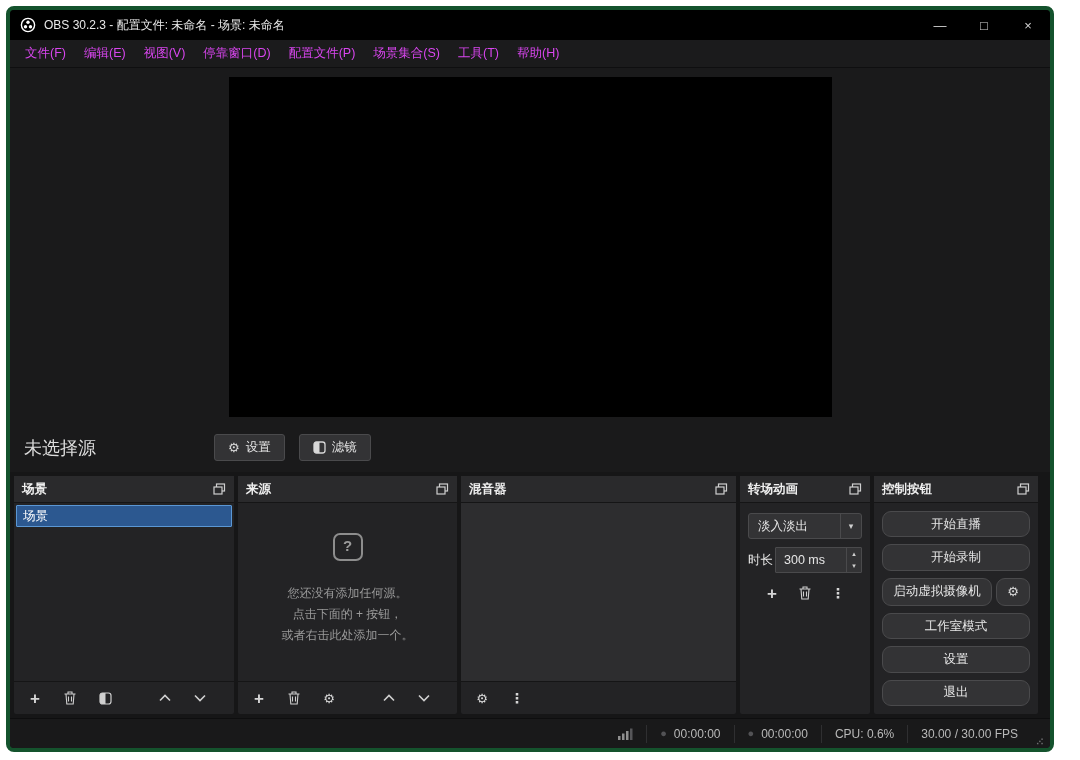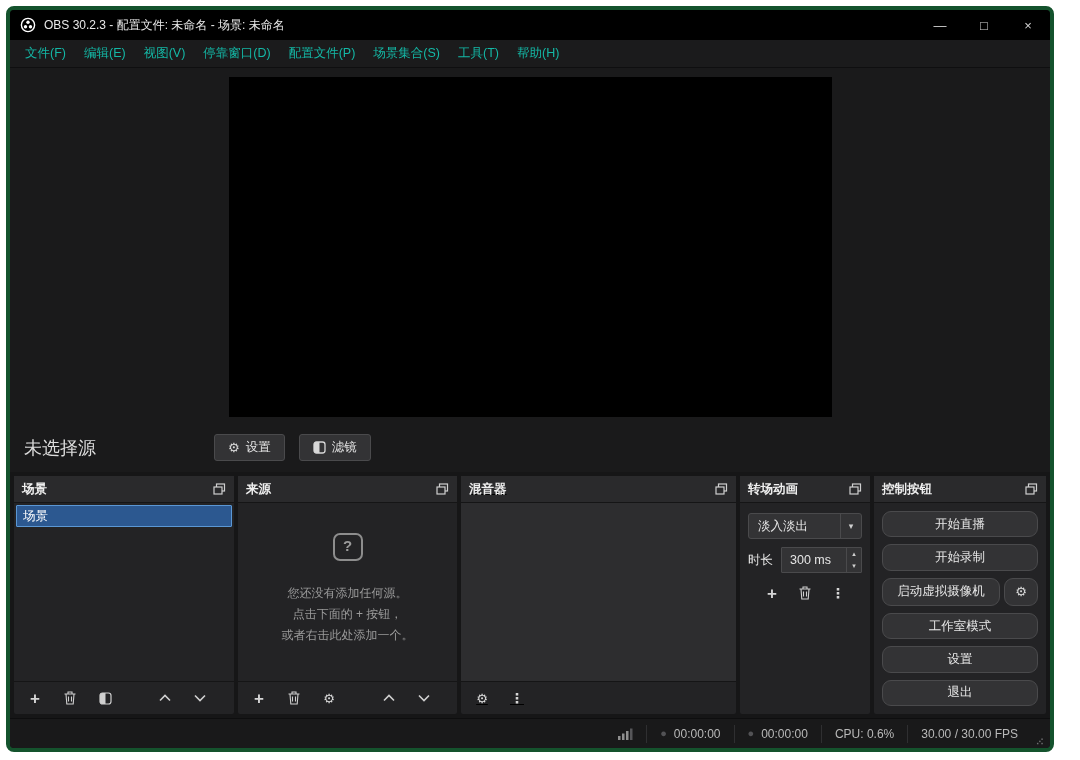--- a/index.html
+++ b/index.html
@@ -11,41 +11,41 @@
 
   
   .titlebar { height:30px; background:#000; display:flex; align-items:center; color:#e9e9e9;
               font-size:12px; flex:0 0 auto; }
   .logo { width:16px; height:16px; margin:0 8px 0 10px; flex:0 0 auto; }
   .win-controls { margin-left:auto; display:flex; height:100%; }
   .win-btn { width:44px; display:flex; align-items:center; justify-content:center; color:#d4d4d4; font-size:13px; }
 
   
   .menubar { height:28px; background:#1b1b1c; display:flex; align-items:center; padding:0 6px;
-             color:#14b8a6; font-size:12.5px; border-bottom:1px solid #0f0f10; flex:0 0 auto; }
+             color:#d946ef; font-size:12.5px; border-bottom:1px solid #0f0f10; flex:0 0 auto; }
   .menu-item { padding:4px 9px; border-radius:3px; cursor:default; }
 
   
   .preview { flex:0 0 404px; background:#1a1a1b; display:flex; flex-direction:column; align-items:center; }
   .canvas { width:603px; height:340px; background:#000; margin-top:9px; }
   .srcbar { width:100%; display:flex; align-items:center; margin-top:17px; padding:0 14px; }
   .srcbar-label { color:#dcdcdc; font-size:18px; }
   .btn { display:inline-flex; align-items:center; justify-content:center; gap:6px; background:#333335;
          border:1px solid #4a4a4c; border-radius:3px; height:27px; padding:0 13px;
          color:#e4e4e4; font-size:12.5px; }
   .srcbar .btn.settings { margin-left:118px; }
   .srcbar .btn.filters { margin-left:14px; }
   .gear-glyph { font-size:13px; color:#d8d8d8; line-height:1; }
 
   
-  .docks { display:flex; gap:4px; padding:4px 4px 0 4px; flex:1; min-height:0; }
+  .docks { display:flex; gap:4px; padding:4px 12px 0 4px; flex:1; min-height:0; }
   .dock { background:#232325; display:flex; flex-direction:column; border-radius:2px; min-width:0; }
   .dock.scenes { flex:0 0 220px; }
   .dock.sources { flex:0 0 219px; }
-  .dock.mixer { flex:0 0 275px;text-decoration:underline; }
+  .dock.mixer { flex:0 0 275px; }
   .dock.transitions { flex:0 0 130px; }
   .dock.controls { flex:1; }
   .dock-header { height:27px; flex:0 0 auto; display:flex; align-items:center; justify-content:space-between;
                  padding:0 8px; background:#2a2a2c; border-bottom:1px solid #151516;
                  font-size:12.5px; font-weight:bold; color:#efefef; }
   .dock-body { flex:1; min-height:0; position:relative; }
   .dock-toolbar { height:33px; flex:0 0 auto; display:flex; align-items:center; gap:19px; padding:0 13px;
                   border-top:1px solid #151516; color:#cfcfcf; }
   .tool-icon { display:inline-flex; align-items:center; justify-content:center; width:16px; height:16px; }
   .plus-glyph { font-size:17px; font-weight:bold; color:#d5d5d5; line-height:1; }
@@ -66,21 +66,21 @@
   
   .mixer-body { background:#2d2d2f; }
 
   
   .trans-body { padding:10px 8px; display:flex; flex-direction:column; }
   .select { height:26px; background:#333335; border:1px solid #4a4a4c; border-radius:3px;
             display:flex; align-items:stretch; font-size:12.5px; color:#e6e6e6; }
   .select-text { flex:1; display:flex; align-items:center; padding:0 9px; }
   .select-arrow { width:21px; border-left:1px solid #4a4a4c; display:flex; align-items:center;
                   justify-content:center; font-size:9px; color:#cfcfcf; }
-  .dur-row { display:flex; align-items:center; margin-top:8px; gap:8px;text-align:center; }
+  .dur-row { display:flex; align-items:center; margin-top:8px; gap:2px;text-align:center; }
   .dur-label { font-size:12.5px; color:#e6e6e6; flex:0 0 auto; }
   .spin { flex:1; height:26px; background:#333335; border:1px solid #4a4a4c; border-radius:1px;
           display:flex; align-items:stretch; color:#e6e6e6; }
   .spin-value { flex:1; display:flex; align-items:center; padding:0 8px; font-size:12.5px; }
   .spin-btns { width:15px; border-left:1px solid #4a4a4c; display:flex; flex-direction:column; }
   .spin-btn { flex:1; display:flex; align-items:center; justify-content:center; font-size:7px; color:#cfcfcf; }
   .trans-tools { display:flex; justify-content:center; gap:17px; margin-top:12px; color:#d5d5d5; }
 
   
   .controls-body { padding:8px; display:flex; flex-direction:column; gap:7px; }

